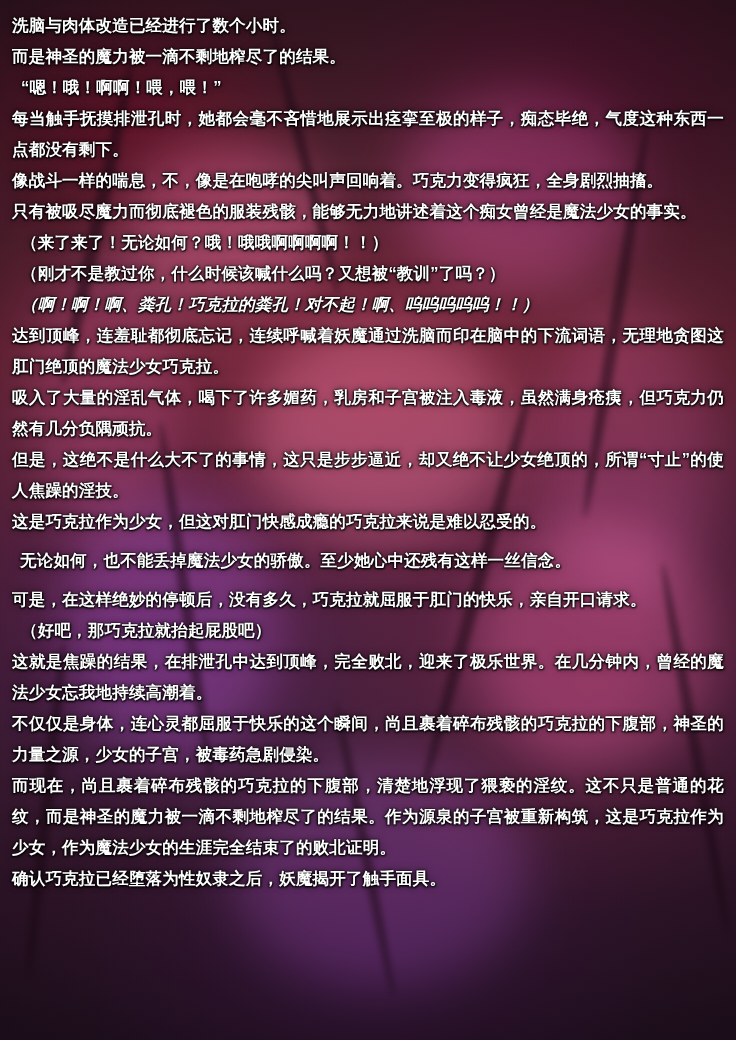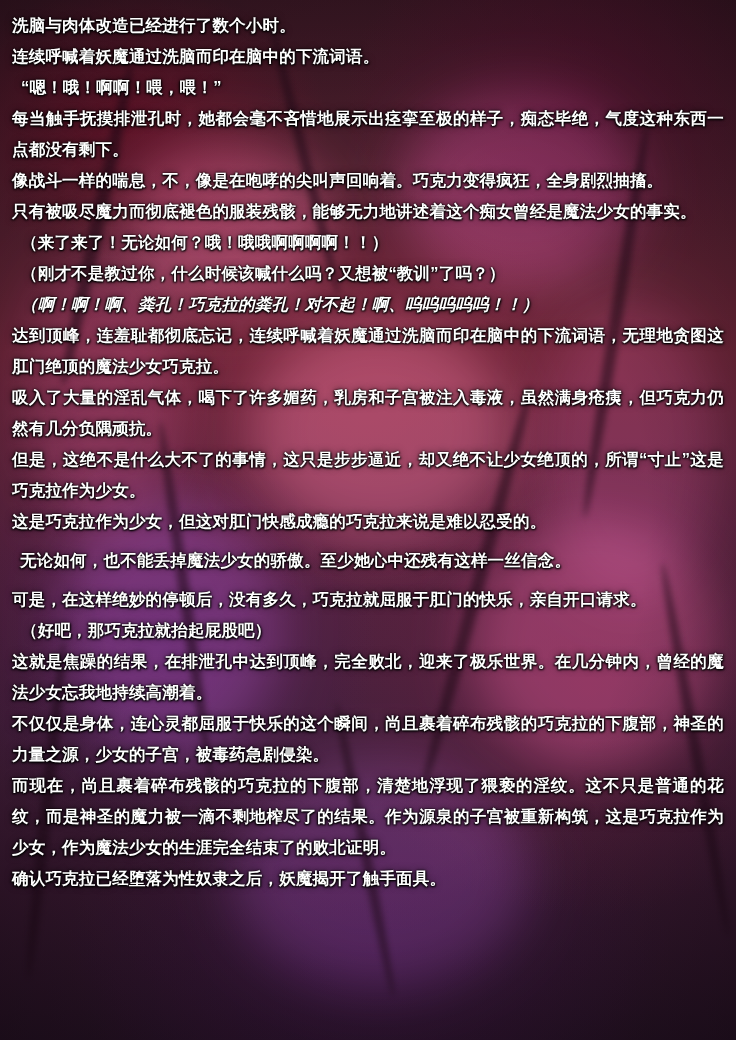--- a/index.html
+++ b/index.html
@@ -114,31 +114,31 @@
     <div class="tendril t4"></div>
     <div class="tendril t5"></div>
     <div class="tendril t6"></div>
     <div class="tendril t7"></div>
     <div class="tendril t8"></div>
     <div class="vignette"></div>
   </div>
 
   <div id="text-layer">
       <p class="line" style="margin: 0px;">洗脑与肉体改造已经进行了数个小时。</p>
-      <p class="line" style="margin: 0px;">连续呼喊着妖魔通过洗脑而印在脑中的下流词语。</p>
+      <p class="line" style="margin: 0px;">而是神圣的魔力被一滴不剩地榨尽了的结果。</p>
       <p class="line indent" style="margin: 0px;">“嗯！哦！啊啊！喂，喂！”</p>
       <p class="line" style="margin: 0px;">每当触手抚摸排泄孔时，她都会毫不吝惜地展示出痉挛至极的样子，痴态毕绝，气度这种东西一点都没有剩下。</p>
       <p class="line" style="margin: 0px;">像战斗一样的喘息，不，像是在咆哮的尖叫声回响着。巧克力变得疯狂，全身剧烈抽搐。</p>
       <p class="line" style="margin: 0px;">只有被吸尽魔力而彻底褪色的服装残骸，能够无力地讲述着这个痴女曾经是魔法少女的事实。</p>
       <p class="line indent" style="margin: 0px;">（来了来了！无论如何？哦！哦哦啊啊啊啊！！）</p>
       <p class="line indent" style="margin: 0px;">（刚才不是教过你，什么时候该喊什么吗？又想被“教训”了吗？）</p>
       <p class="line indent" style="margin: 0px; font-style: italic;">（啊！啊！啊、粪孔！巧克拉的粪孔！对不起！啊、呜呜呜呜呜！！）</p>
       <p class="line" style="margin: 0px;">达到顶峰，连羞耻都彻底忘记，连续呼喊着妖魔通过洗脑而印在脑中的下流词语，无理地贪图这肛门绝顶的魔法少女巧克拉。</p>
       <p class="line" style="margin: 0px;">吸入了大量的淫乱气体，喝下了许多媚药，乳房和子宫被注入毒液，虽然满身疮痍，但巧克力仍然有几分负隅顽抗。</p>
-      <p class="line" style="margin: 0px;">但是，这绝不是什么大不了的事情，这只是步步逼近，却又绝不让少女绝顶的，所谓“寸止”这是巧克拉作为少女。</p>
+      <p class="line" style="margin: 0px;">但是，这绝不是什么大不了的事情，这只是步步逼近，却又绝不让少女绝顶的，所谓“寸止”的使人焦躁的淫技。</p>
       <p class="line" style="margin: 0px;">这是巧克拉作为少女，但这对肛门快感成瘾的巧克拉来说是难以忍受的。</p>
       <p class="line" style="margin: 8px;">无论如何，也不能丢掉魔法少女的骄傲。至少她心中还残有这样一丝信念。</p>
       <p class="line" style="margin: 0px;">可是，在这样绝妙的停顿后，没有多久，巧克拉就屈服于肛门的快乐，亲自开口请求。</p>
       <p class="line indent" style="margin: 0px;">（好吧，那巧克拉就抬起屁股吧）</p>
       <p class="line" style="margin: 0px;">这就是焦躁的结果，在排泄孔中达到顶峰，完全败北，迎来了极乐世界。在几分钟内，曾经的魔法少女忘我地持续高潮着。</p>
       <p class="line" style="margin: 0px;">不仅仅是身体，连心灵都屈服于快乐的这个瞬间，尚且裹着碎布残骸的巧克拉的下腹部，神圣的力量之源，少女的子宫，被毒药急剧侵染。</p>
       <p class="line" style="margin: 0px;">而现在，尚且裹着碎布残骸的巧克拉的下腹部，清楚地浮现了猥亵的淫纹。这不只是普通的花纹，而是神圣的魔力被一滴不剩地榨尽了的结果。作为源泉的子宫被重新构筑，这是巧克拉作为少女，作为魔法少女的生涯完全结束了的败北证明。</p>
       <p class="line" style="margin: 0px;">确认巧克拉已经堕落为性奴隶之后，妖魔揭开了触手面具。</p>
     </div>
 </div>

